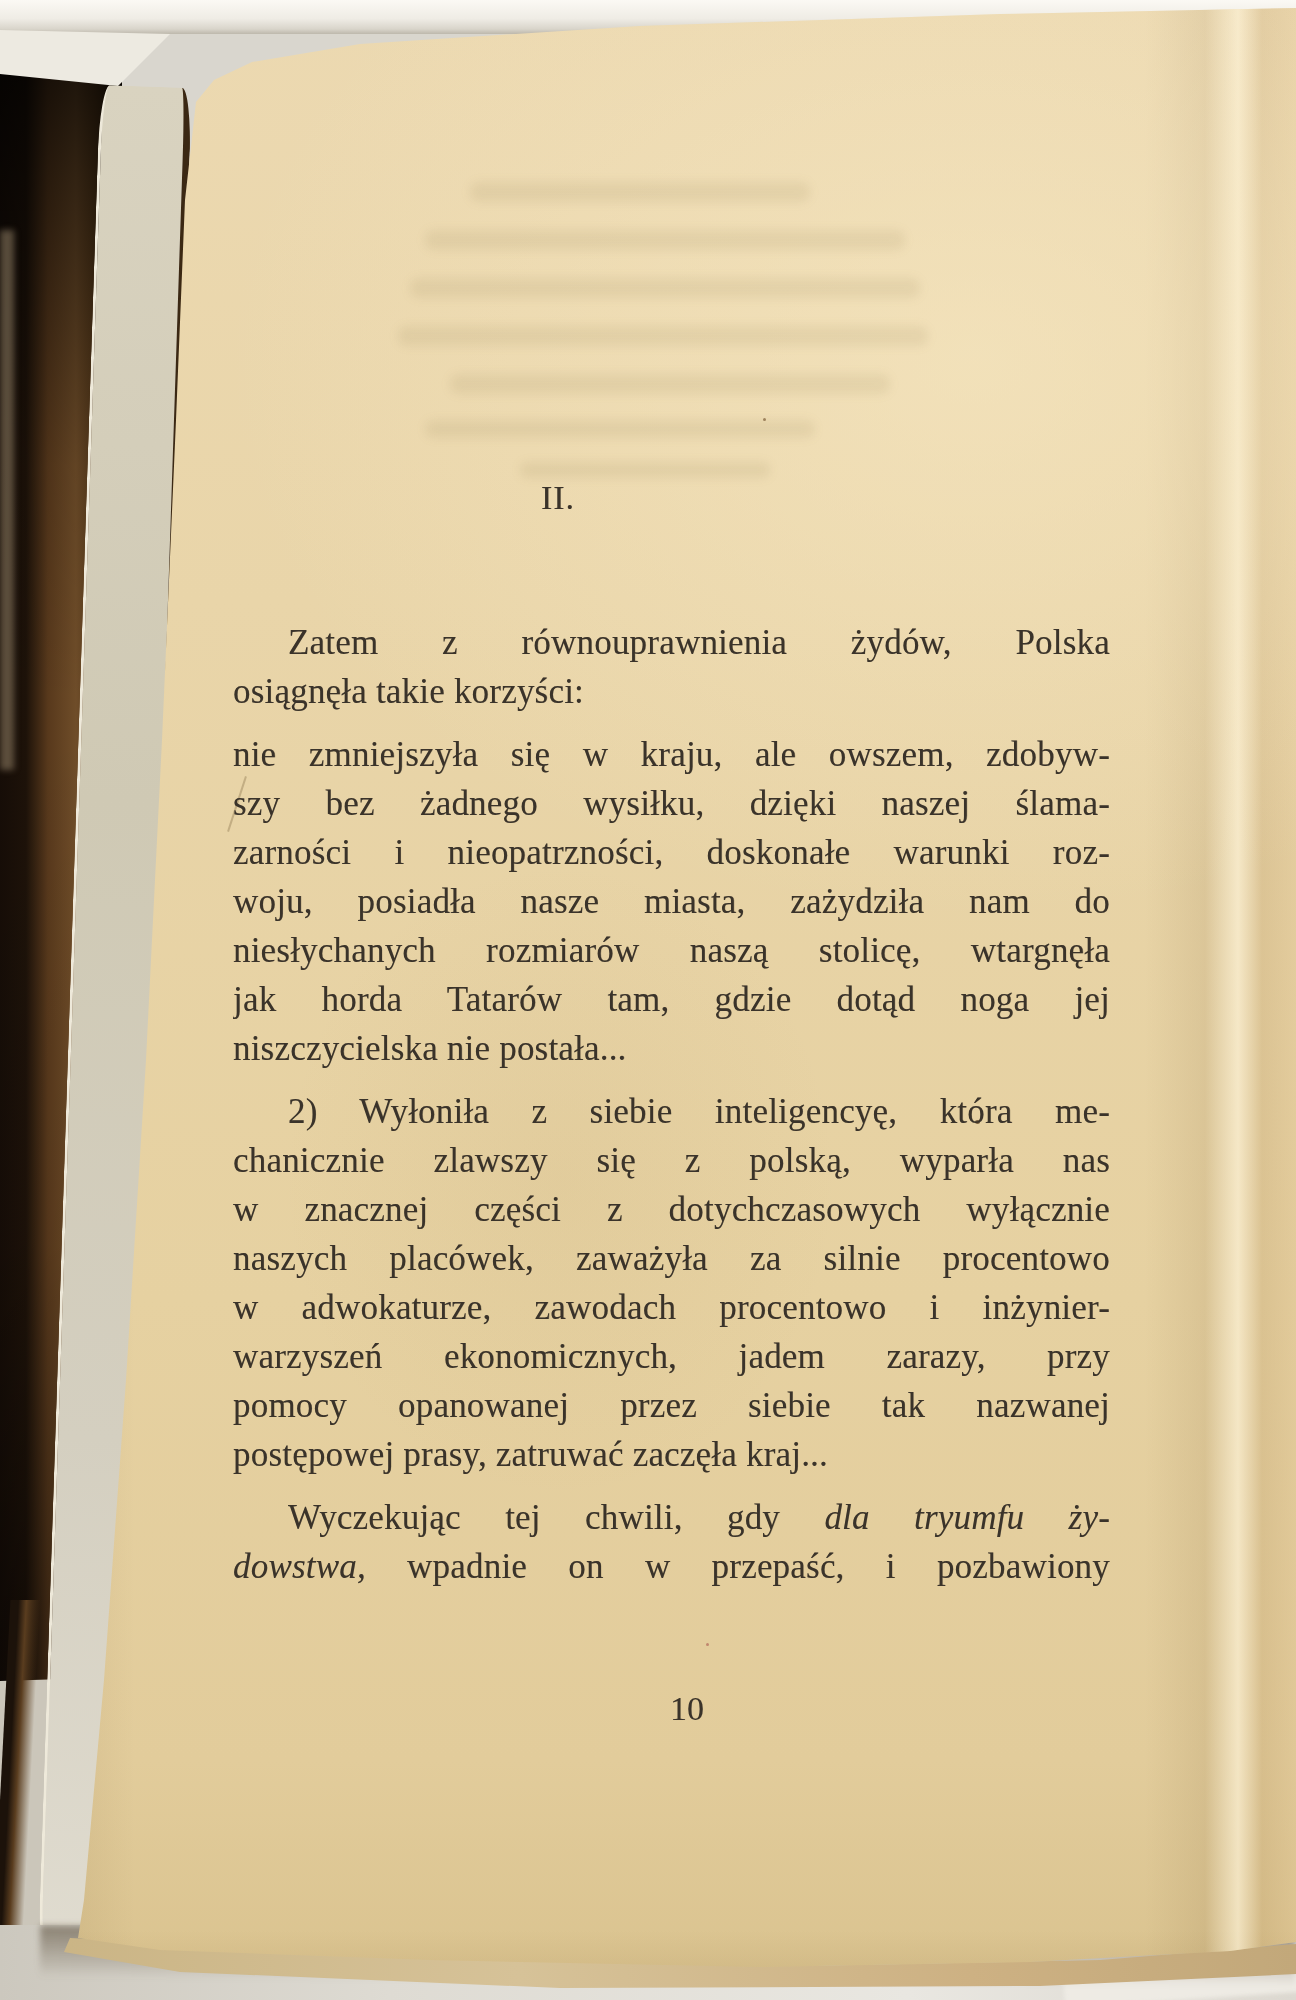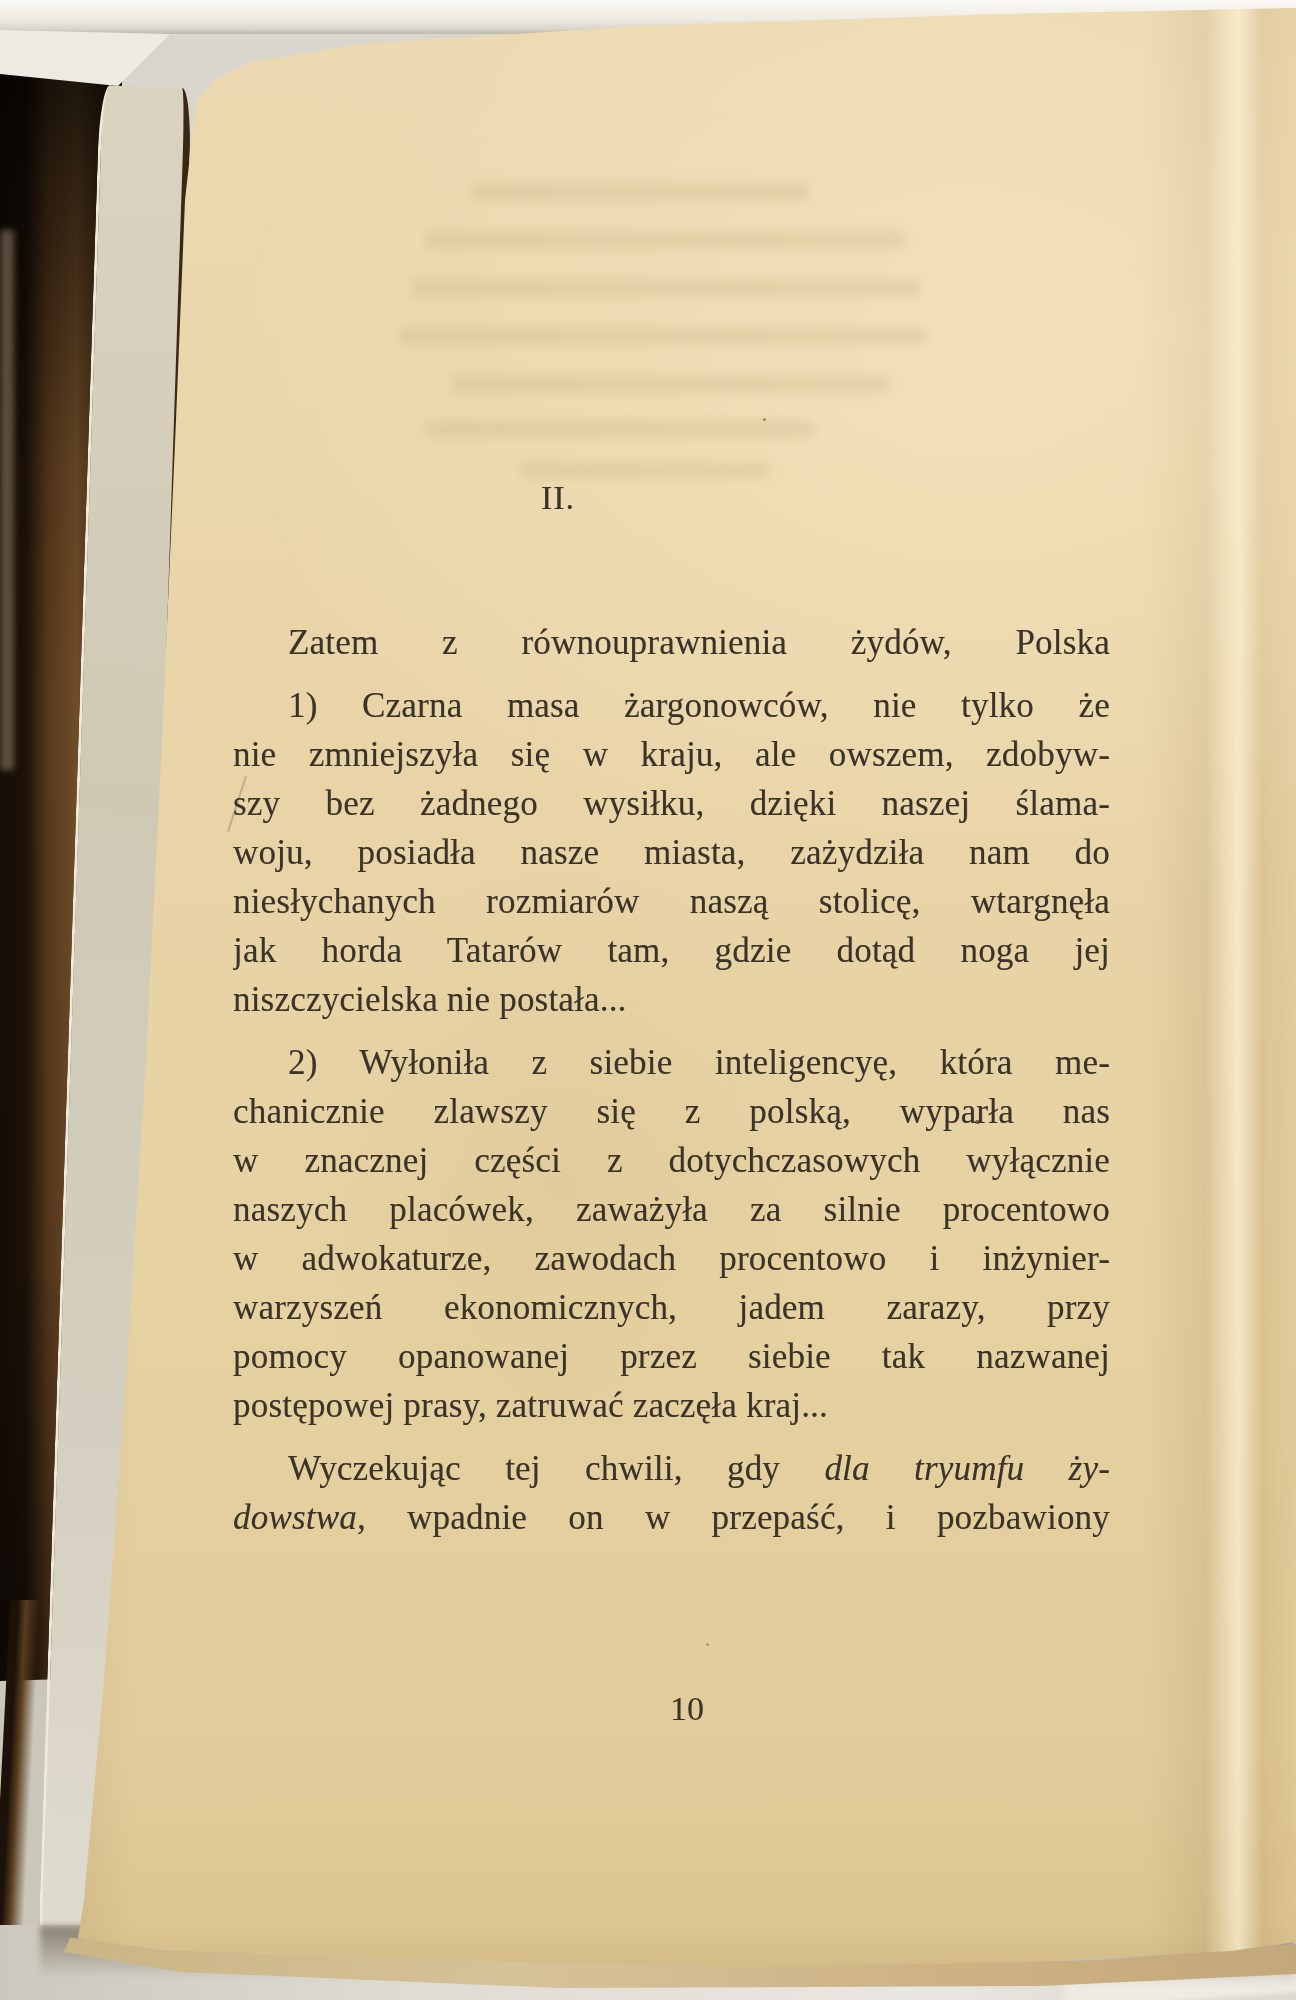--- a/index.html
+++ b/index.html
@@ -104,26 +104,27 @@
     <div class="speck" style="left:763px;top:418px;width:3px;height:3px;background:#6a4a26;opacity:.6;"></div>
     <div class="speck" style="left:706px;top:1643px;width:3px;height:3px;background:#b06a5a;opacity:.7;"></div>
     <div class="scratch"></div>
 
     <div class="heading ink">II.</div>
 
     <div class="textblock ink">
 
       <div class="para">
         <div class="line just indent">Zatem z równouprawnienia żydów, Polska</div>
+        <div class="line">osiągnęła takie korzyści:</div>
       </div>
 
       <div class="para">
-        <div class="line just indent">1) Czarna masa żargonowców, nie tylko że</div>
         <div class="line just">nie zmniejszyła się w kraju, ale owszem, zdobyw-</div>
         <div class="line just">szy bez żadnego wysiłku, dzięki naszej ślama-</div>
+        <div class="line just">zarności i nieopatrzności, doskonałe warunki roz-</div>
         <div class="line just">woju, posiadła nasze miasta, zażydziła nam do</div>
         <div class="line just">niesłychanych rozmiarów naszą stolicę, wtargnęła</div>
         <div class="line just">jak horda Tatarów tam, gdzie dotąd noga jej</div>
         <div class="line">niszczycielska nie postała...</div>
       </div>
 
       <div class="para">
         <div class="line just indent">2) Wyłoniła z siebie inteligencyę, która me-</div>
         <div class="line just">chanicznie zlawszy się z polską, wyparła nas</div>
         <div class="line just">w znacznej części z dotychczasowych wyłącznie</div>

